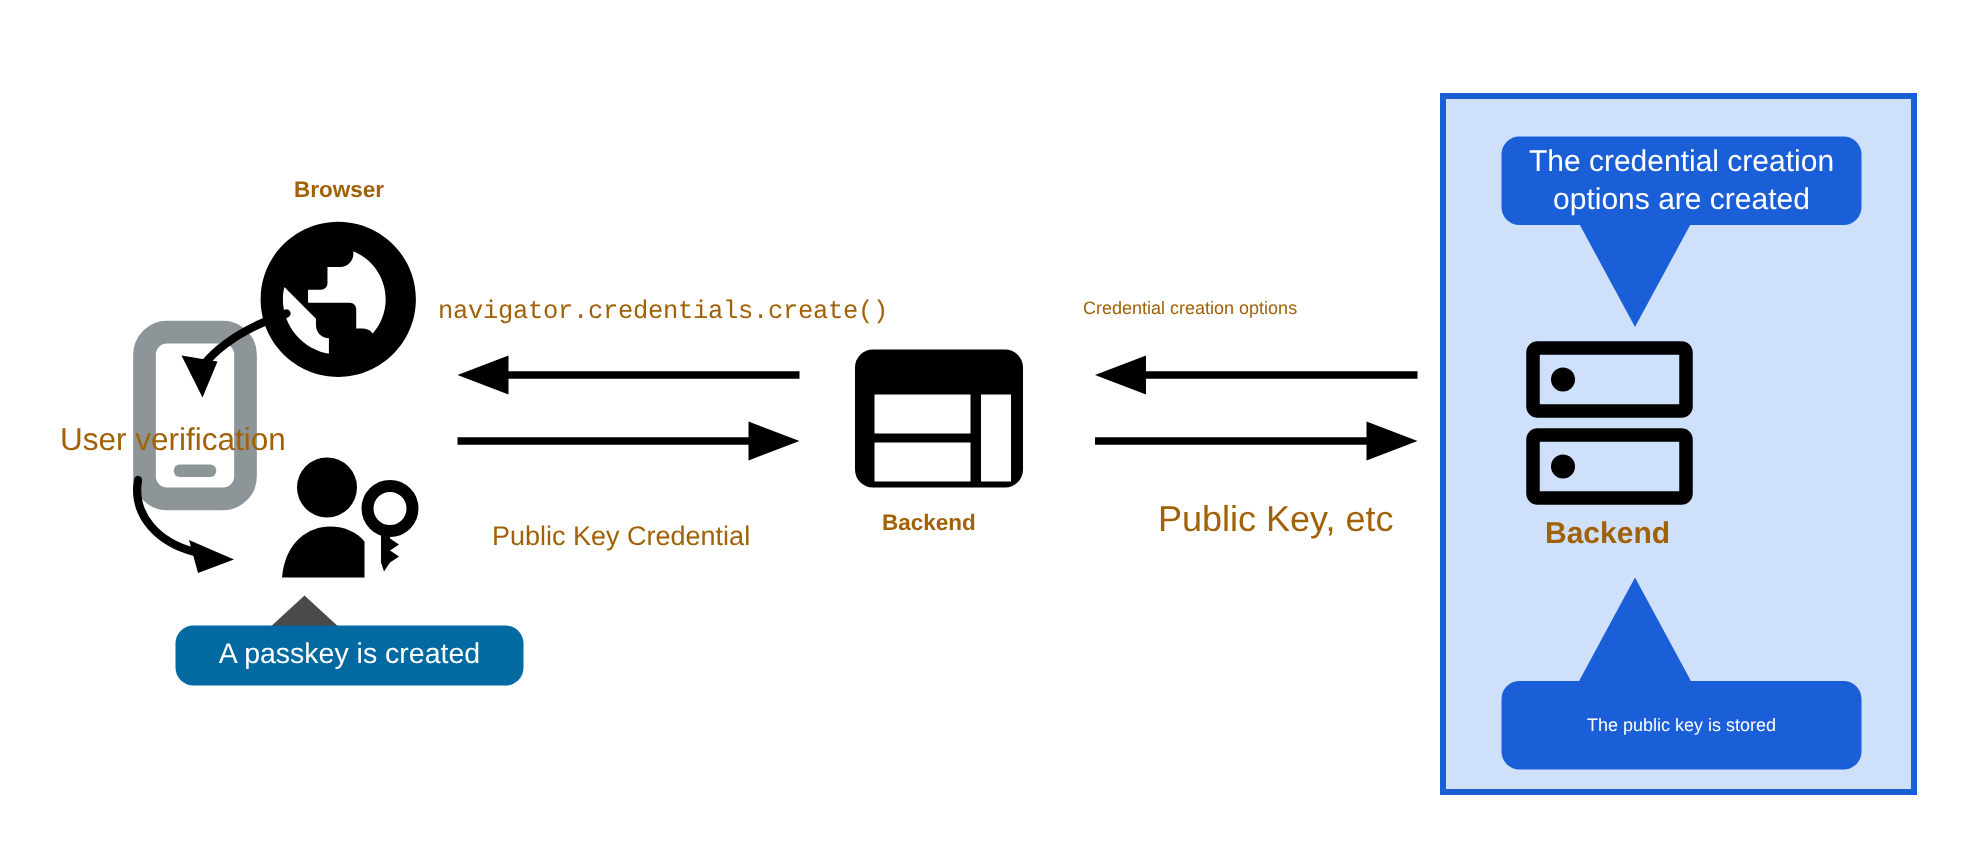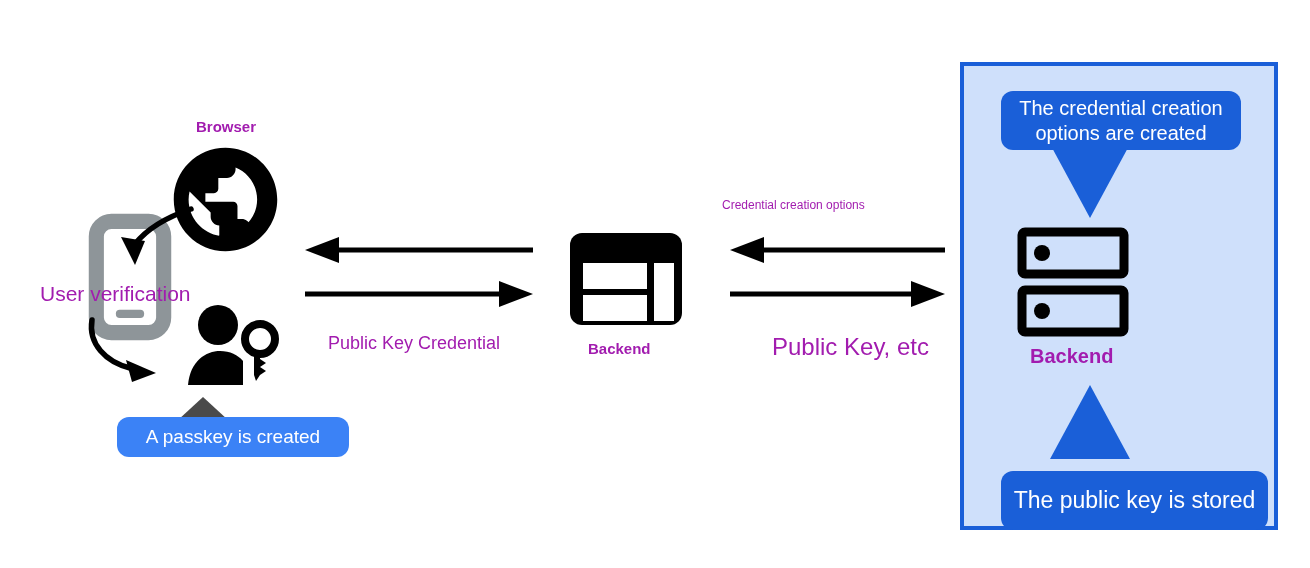--- a/index.html
+++ b/index.html
@@ -14,21 +14,21 @@
     position: relative;
     width: 1310px;
     height: 568px;
     background: #ffffff;
     overflow: hidden;
   }
   .abs { position: absolute; }
 
   
   .lbl {
-    color: #a21caf;
+    color: #a16207;
     font-family: "Liberation Sans", sans-serif;
     white-space: nowrap;
     line-height: 1.15;
   }
   .lbl-bold { font-weight: 700; }
   .lbl-mono {
     font-family: "Liberation Mono", "DejaVu Sans Mono", monospace;
     letter-spacing: -0.2px;
   }
 
@@ -45,21 +45,21 @@
     box-sizing: border-box;
     border-radius: 12px;
     color: #ffffff;
     text-align: center;
     display: flex;
     align-items: center;
     justify-content: center;
     line-height: 1.22;
   }
   .tip-blue { background: #1a5fd8; }
-  .tip-dark { background: #3b82f6; }
+  .tip-dark { background: #0369a1; }
 
   
   svg { display: block; overflow: visible; }
 </style>
 </head>
 <body>
 
 <div id="canvas">
 
   <div id="backend-panel" class="abs" style="left:960px; top:62px; width:318px; height:468px;"></div>
@@ -104,36 +104,37 @@
     </svg>
   </div>
 
   <div class="abs" style="left:117px; top:397px; width:232px; height:60px;">
     <svg class="abs" style="left:61px; top:0px;" width="50" height="24" viewBox="0 0 50 24">
       <polygon points="25,0 50,23 0,23" fill="#4a4a4a"></polygon>
     </svg>
     <div class="tip tip-dark abs" style="left:0px; top:20px; width:232px; height:40px; font-size:19px;">A passkey is created</div>
   </div>
 
+  <div class="abs lbl lbl-mono" style="left:292px; top:199px; font-size:17px;">navigator.credentials.create()</div>
 
   <div class="abs" style="left:305px; top:237px;">
     <svg width="228" height="26" viewBox="0 0 228 26">
       <line x1="30" y1="13" x2="228" y2="13" stroke="#000000" stroke-width="5"></line>
       <polygon points="0,13 34,0 34,26" fill="#000000"></polygon>
     </svg>
   </div>
 
   <div class="abs" style="left:305px; top:281px;">
     <svg width="228" height="26" viewBox="0 0 228 26">
       <line x1="0" y1="13" x2="198" y2="13" stroke="#000000" stroke-width="5"></line>
       <polygon points="228,13 194,0 194,26" fill="#000000"></polygon>
     </svg>
   </div>
 
-  <div class="abs lbl" style="left:328px; top:333px; font-size:18px;">Public Key Credential</div>
+  <div class="abs lbl" style="left:328px; top:347px; font-size:18px;">Public Key Credential</div>
 
   <div class="abs" style="left:567px; top:230px;">
     <svg width="118" height="98" viewBox="0 0 118 98">
       <rect x="3" y="3" width="112" height="92" rx="12" ry="12" fill="#000000"></rect>
       <rect x="16" y="33" width="64" height="26" fill="#ffffff"></rect>
       <rect x="16" y="65" width="64" height="26" fill="#ffffff"></rect>
       <rect x="87" y="33" width="20" height="58" fill="#ffffff"></rect>
     </svg>
   </div>
   <div class="abs lbl lbl-bold" style="left:588px; top:340px; font-size:15px;">Backend</div>
@@ -172,18 +173,18 @@
       <rect x="4" y="62" width="102" height="42" rx="3" fill="none" stroke="#000000" stroke-width="9"></rect>
       <circle cx="24" cy="83" r="8" fill="#000000"></circle>
     </svg>
   </div>
   <div class="abs lbl lbl-bold" style="left:1030px; top:345px; font-size:20px;">Backend</div>
 
   <div class="abs" style="left:1001px; top:385px; width:240px; height:128px;">
     <svg class="abs" style="left:49px; top:0px;" width="80" height="76" viewBox="0 0 80 76">
       <polygon points="40,0 80,74 0,74" fill="#1a5fd8"></polygon>
     </svg>
-    <div class="tip tip-blue abs" style="left:0px; top:86px; width:267px; height:59px; font-size:23px; padding:0 10px;">
+    <div class="tip tip-blue abs" style="left:0px; top:69px; width:240px; height:59px; font-size:12px; padding:0 10px;">
       <span>The public key is stored</span>
     </div>
   </div>
 
 </div>
 
 </body></html>

